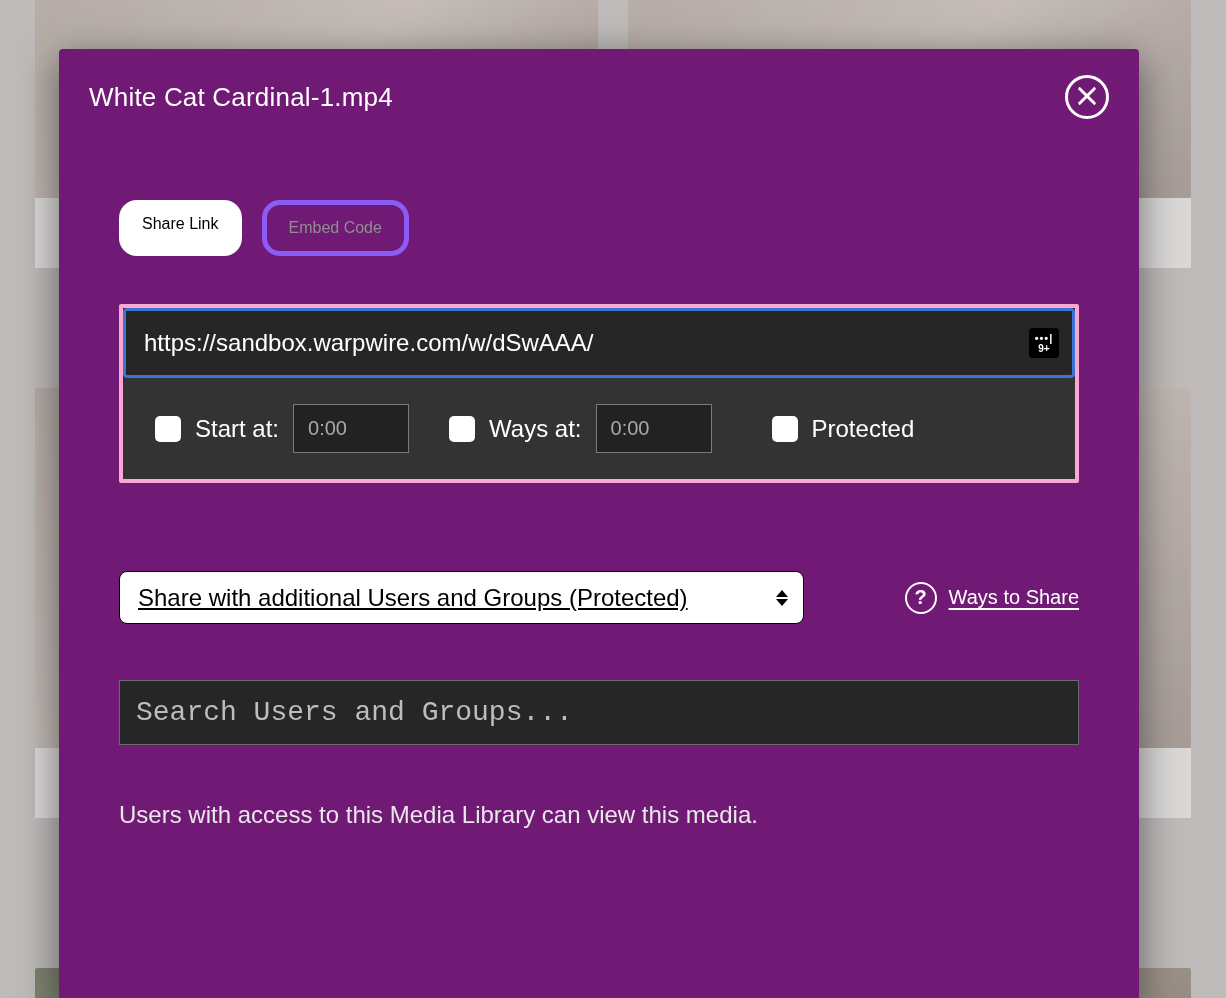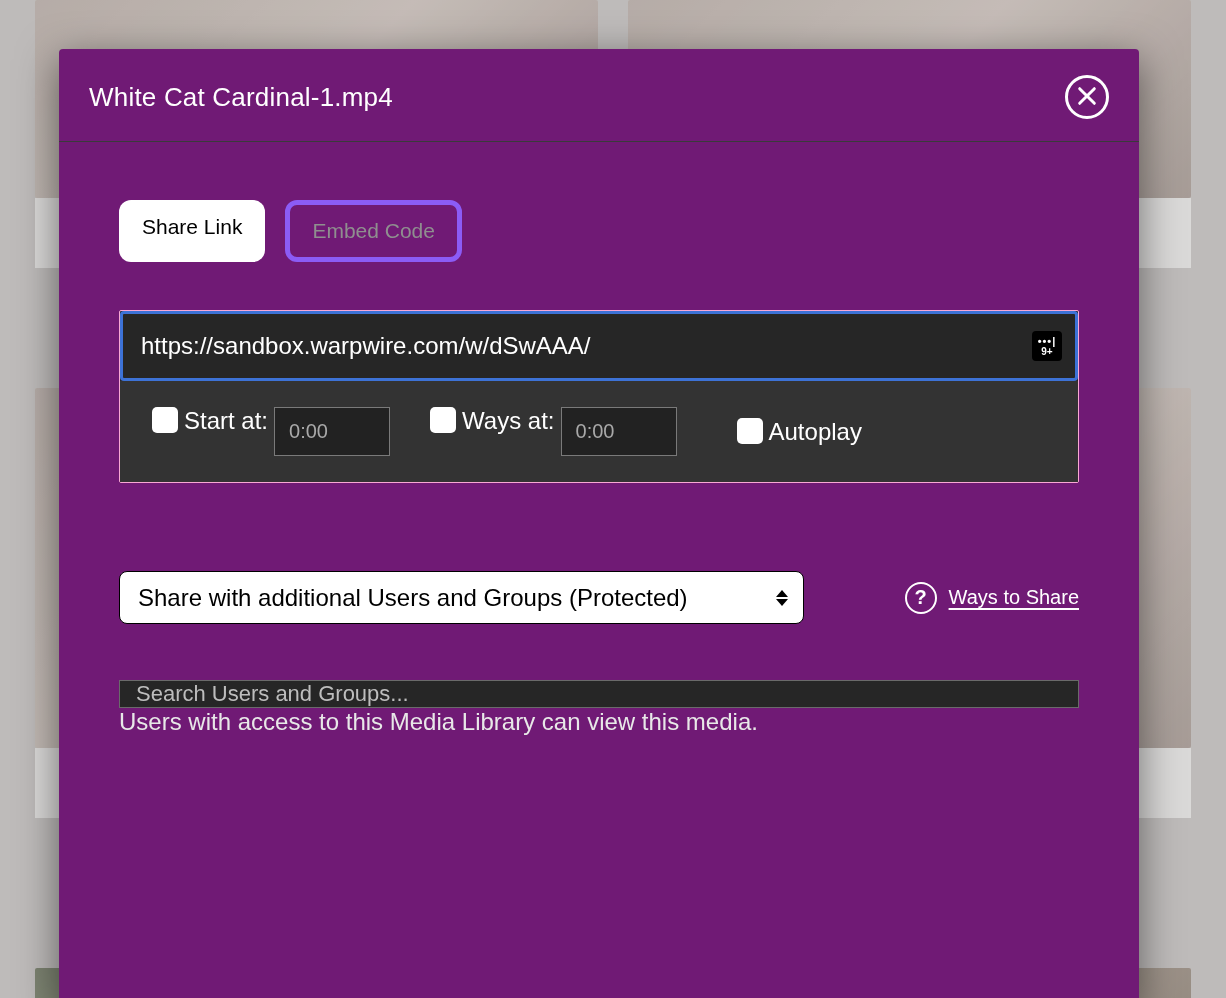--- a/index.html
+++ b/index.html
@@ -24,54 +24,54 @@
   .modal { position: absolute; left: 59px; top: 49px; width: 1080px; height: 960px; background: #701a75; color: #fff; border-radius: 4px; box-shadow: 0 10px 40px rgba(0,0,0,0.5); display: flex; flex-direction: column; }
 
   .modal-header { display: flex; align-items: center; justify-content: space-between; padding: 26px 30px 22px 30px; border-bottom: 1px solid #3a3a3a; }
   .modal-title { font-size: 26px; font-weight: 400; letter-spacing: 0.2px; }
   .close-btn { width: 44px; height: 44px; border: 3px solid #fff; border-radius: 50%; background: transparent; display: flex; align-items: center; justify-content: center; cursor: pointer; }
   .close-btn svg { width: 22px; height: 22px; }
 
   .modal-body { padding: 58px 60px 40px 60px; flex: 1; }
 
   .tabs { display: flex; gap: 20px; margin-bottom: 48px; }
-  .tab { font-size: 21px; padding: 14px 22px; border-radius: 12px; border: 1px solid transparent; cursor: pointer; }
+  .tab { font-size: 16px; padding: 14px 22px; border-radius: 18px; border: 1px solid transparent; cursor: pointer; }
   .tab.active { background: #fff; color: #000; }
   .tab.inactive { background: transparent; color: #8f8f8f; border: 5px solid #8b5cf6; }
 
-  .link-box { border: 1px solid #f9a8d4; border-radius: 2px; background: #262626; }
+  .link-box { border: 4px solid #f9a8d4; border-radius: 2px; background: #262626; }
   .url-row { position: relative; }
   .url-input { width: 100%; padding: 18px 60px 18px 18px; font-size: 24px; background: #262626; color: #fff; border: 3px solid #3d72d6; border-radius: 4px; outline: none; }
   .url-badge { position: absolute; right: 16px; top: 50%; transform: translateY(-50%); width: 30px; height: 30px; background: #000; border-radius: 4px; display:flex; align-items:center; justify-content:center; flex-direction:column; color:#fff; font-size:9px; line-height:1; padding:3px 0; }
   .url-badge .dots { letter-spacing:1px; font-weight:bold; font-size:11px; }
   .url-badge .nine { font-weight:bold; font-size:10px; }
 
   .options-row { display: flex; align-items: center; gap: 40px; padding: 26px 32px; background: #333333; }
-  .opt-group { display: flex; gap: 6px; }
+  .opt-group { display: flex; align-items: center; gap: 14px; }
   .chk { width: 26px; height: 26px; background: #fff; border-radius: 5px; border: none; cursor: pointer; flex-shrink:0; }
   .opt-label { font-size: 24px; color: #fff; white-space: nowrap; }
   .time-input { width: 116px; padding: 12px 14px; font-size: 20px; background: #222; color: #a9a9a9; border: 1px solid #7a7a7a; outline: none; }
 
   .share-row { display: flex; align-items: center; justify-content: space-between; margin-top: 88px; gap: 40px; }
   .select-wrap { position: relative; flex: 0 0 auto; width: 685px; }
-  .share-select { width: 100%; padding: 12px 50px 12px 18px; font-size: 24px; background: #fff; color: #000; border: 1px solid #000; border-radius: 8px; appearance: none; cursor: pointer; }
+  .share-select { width: 100%; padding: 12px 50px 12px 18px; font-size: 24px; background: #fff; color: #000; border: 1px solid #000; border-radius: 8px; appearance: none; cursor: pointer; text-decoration: underline; }
   .select-arrows { position: absolute; right: 16px; top: 50%; transform: translateY(-50%); pointer-events: none; display:flex; flex-direction:column; gap:2px;}
   .select-arrows .tri { width:0; height:0; border-left:6px solid transparent; border-right:6px solid transparent; }
   .select-arrows .up { border-bottom:7px solid #000; }
   .select-arrows .down { border-top:7px solid #000; }
 
   .ways { display: flex; align-items: center; gap: 12px; cursor: pointer; }
   .ways .q-icon { width: 32px; height: 32px; border: 2.5px solid #fff; border-radius: 50%; display:flex; align-items:center; justify-content:center; font-size:20px; font-weight:600; }
   .ways .link-text { font-size: 20px; color: #fff; text-decoration: underline; text-underline-offset: 4px; }
 
   .search-row { margin-top: 56px; }
-  .search-input { width: 100%; padding: 0 16px; font-size: 22px; background: #262626; color: #fff; border: 1px solid #6a6a6a; outline: none; }
+  .search-input { width: 100%; padding: 16px 16px; font-size: 28px; background: #262626; color: #fff; border: 1px solid #6a6a6a; outline: none; font-family: Liberation Mono, monospace; }
   .search-input::placeholder { color: #bdbdbd; }
 
-  .footer-note { font-size: 24px; color: #e8e8e8; }
+  .footer-note { margin-top: 56px; font-size: 24px; color: #e8e8e8; }
 </style>
 </head>
 <body>
 
 <div class="gallery">
   <div class="thumb-wrap row1">
       <div class="thumb"></div>
       <div class="caption-stub"></div>
     </div>
   <div class="thumb-wrap row1">
@@ -130,21 +130,21 @@
             <span class="opt-label">Start at:</span>
             <input class="time-input" type="text" value="0:00" style="">
           </div>
           <div class="opt-group">
             <button class="chk"></button>
             <span class="opt-label">Ways at:</span>
             <input class="time-input" type="text" value="0:00" style="">
           </div>
           <div class="opt-group" style="margin-left:20px">
             <button class="chk"></button>
-            <span class="opt-label">Autoplay</span>
+            <span class="opt-label">Protected</span>
           </div>
         </div>
       </div>
 
       <div class="share-row">
         <div class="select-wrap">
           <select class="share-select">
             <option>Share with additional Users and Groups (Protected)</option>
           </select>
           <div class="select-arrows">

